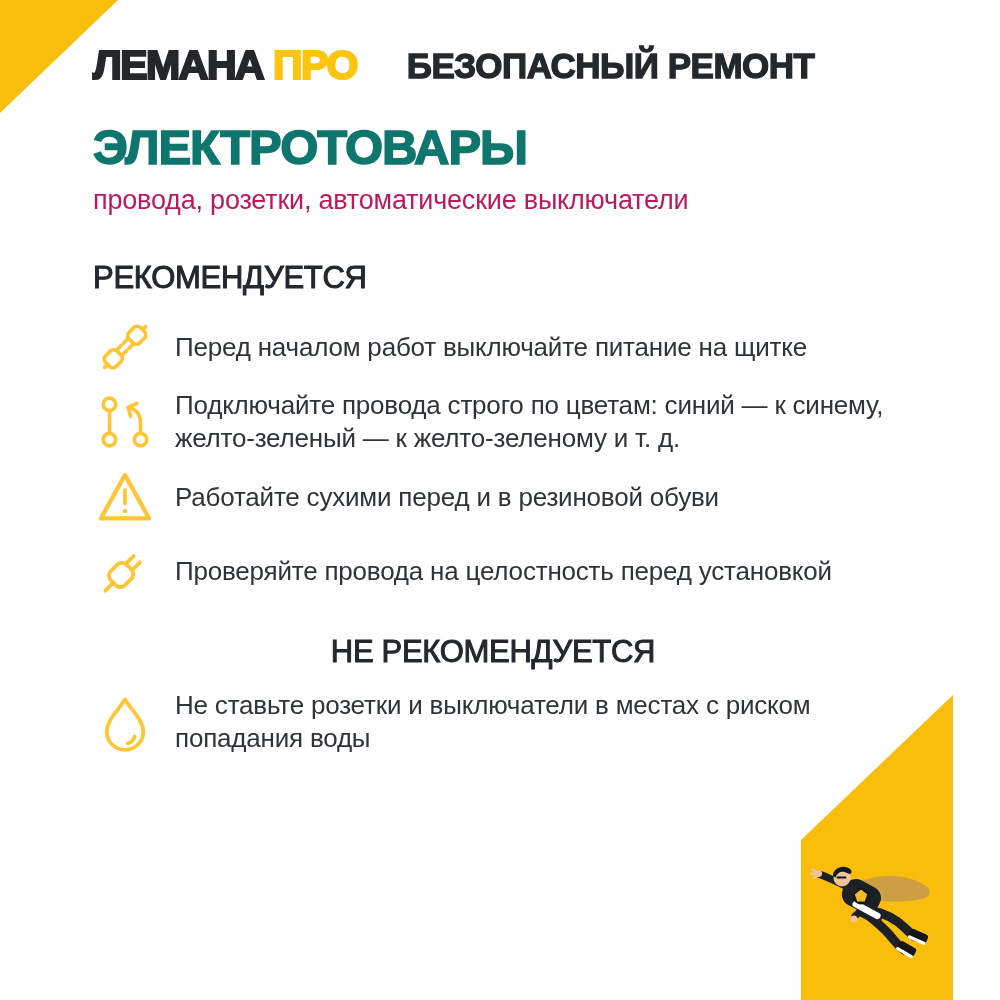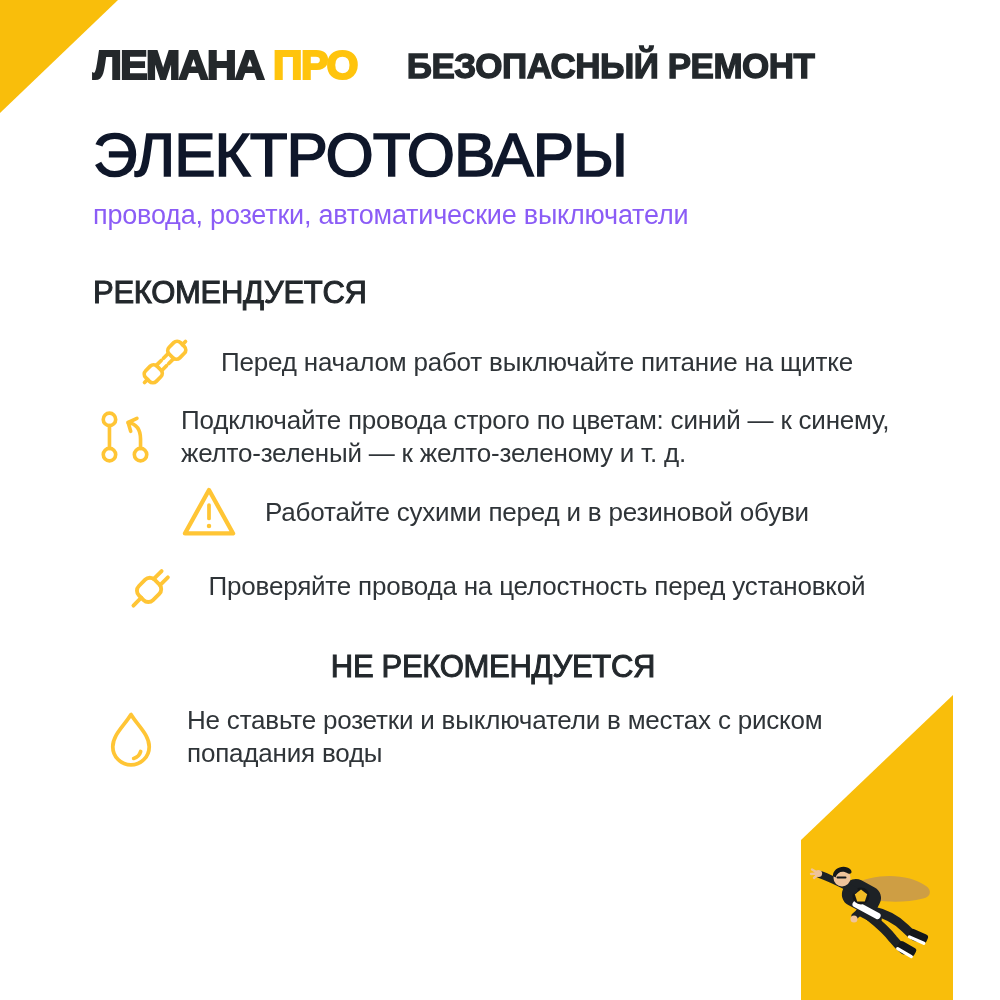--- a/index.html
+++ b/index.html
@@ -18,31 +18,31 @@
 
   
   .header { display:flex; align-items:center; gap:50px; }
   .logo { font-size:41px; font-weight:700; letter-spacing:-1.5px; white-space:nowrap;
           -webkit-text-stroke:2.2px currentColor; color:#24282B; }
   .logo .accent { color:#FFC40D; -webkit-text-stroke:2.2px #FFC40D; margin-left:10px; }
   .campaign { font-size:35px; font-weight:700; letter-spacing:-0.5px; color:#23282C;
               -webkit-text-stroke:1.3px currentColor; white-space:nowrap; }
 
   
-  .hero-title { margin-top:30px; font-size:62px; font-weight:400; letter-spacing:-1px;
-                color:#0f172a; -webkit-text-stroke:1.6px currentColor; }
-  .hero-subtitle { margin-top:10px; font-size:27px; color:#8b5cf6; letter-spacing:-0.2px; }
+  .hero-title { margin-top:30px; font-size:49px; font-weight:700; letter-spacing:-1px;
+                color:#0f766e; -webkit-text-stroke:1.6px currentColor; }
+  .hero-subtitle { margin-top:10px; font-size:27px; color:#be185d; letter-spacing:-0.2px; }
 
   
   .section-heading { font-size:31px; font-weight:400; color:#23282C;
                      -webkit-text-stroke:1px currentColor; letter-spacing:-0.3px; }
   .sec-1 .section-heading { margin-top:44px; }
   .sec-2 .section-heading { margin-top:26px;text-align:center; }
   .items { margin-top:14px; }
-  .item { display:flex; align-items:center; gap:24px; padding:5px 0;justify-content:center; }
+  .item { display:flex; align-items:center; gap:18px; padding:5px 0; }
   .item .icn-box { flex:0 0 64px; height:64px; display:flex; align-items:center; justify-content:center; }
   .item p { font-size:26px; line-height:33px; color:#2F3438; letter-spacing:-0.2px; }
   .sec-1 .item p { max-width:720px; }
   .sec-2 .item p { max-width:700px; }
   .icn { stroke:#FFC535; fill:none; stroke-width:3.5; stroke-linecap:round; stroke-linejoin:round; }
 
   
   .char { position:absolute; left:4px; top:163px; width:140px; height:115px; }
 </style>
 </head>

